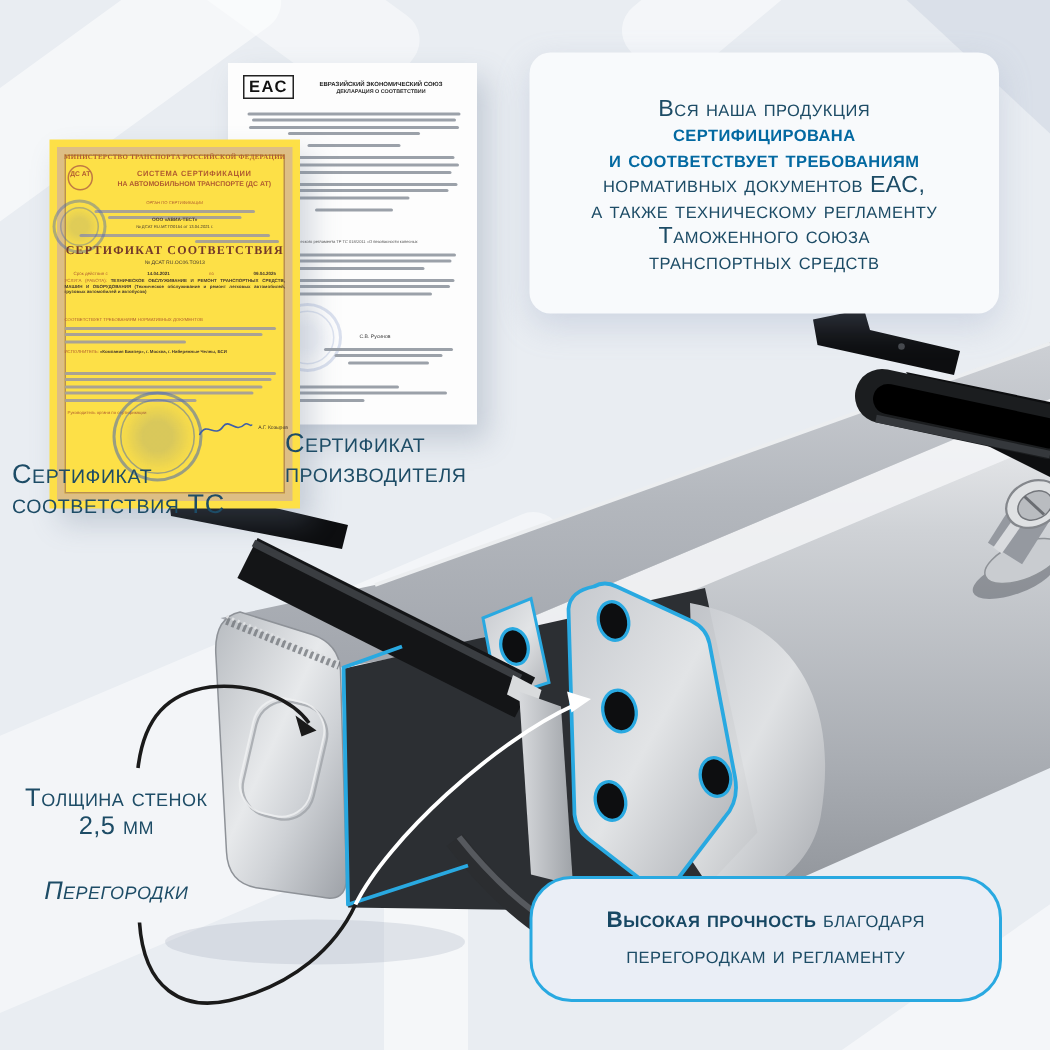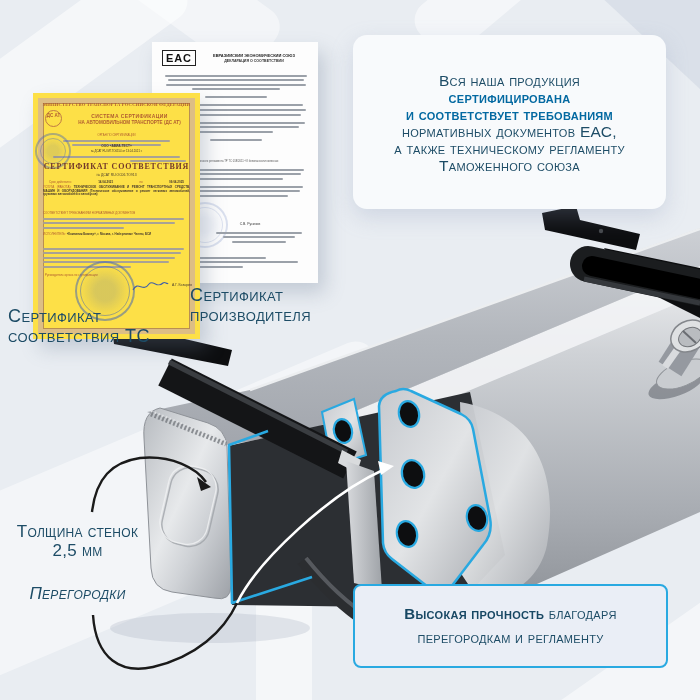--- a/index.html
+++ b/index.html
@@ -26,21 +26,21 @@
   .sidelabel{position:absolute;color:#1d4c66;font-variant:small-caps;letter-spacing:.3px;
        font-size:17px;line-height:19px;text-align:center;z-index:4;}
   
   .infocard{position:absolute;left:353px;top:35px;width:313px;height:172px;background:#f8fafc;
        border-radius:14px;box-shadow:0 8px 22px rgba(140,155,185,.28);z-index:4;
        display:flex;flex-direction:column;justify-content:center;align-items:center;padding-top:2px;}
   .infocard .ln{color:#1d4c66;font-variant:small-caps;letter-spacing:.3px;font-size:15.5px;line-height:17px;}
   .infocard .b{font-weight:bold;color:#0369a1;}
   
   .callout{position:absolute;left:353px;top:584px;width:315px;height:84px;background:#eaeef6;
-       border:2.5px solid #29a9e1;border-radius:8px;z-index:4;box-sizing:border-box;
+       border:2.5px solid #29a9e1;border-radius:28px;z-index:4;box-sizing:border-box;
        display:flex;flex-direction:column;justify-content:center;align-items:center;}
   .callout .ln{color:#1d4c66;font-variant:small-caps;letter-spacing:.3px;font-size:15px;line-height:24px;}
   .callout .b{font-weight:bold;color:#174763;}
   svg.tank{position:absolute;left:0;top:200px;width:700px;height:500px;z-index:1;}
   .sig{position:absolute;}
 </style>
 </head>
 <body>
 
 <div class="bgshape" style="left:-70px;top:20px;width:270px;height:72px;background:rgba(255,255,255,.55);transform:rotate(-36deg);"></div>
@@ -255,20 +255,21 @@
 <div class="cap" style="left:8px;top:306px;width:162px;">Сертификат соответствия ТС</div>
 <div class="cap" style="left:190px;top:285px;width:166px;">Сертификат производителя</div>
 
 <div class="infocard">
   <div class="ln">Вся наша продукция</div>
   <div class="ln b">сертифицирована</div>
   <div class="ln b">и соответствует требованиям</div>
   <div class="ln">нормативных документов ЕАС,</div>
   <div class="ln">а также техническому регламенту</div>
   <div class="ln">Таможенного союза</div>
+  <div class="ln">транспортных средств</div>
 </div>
 
 <div class="sidelabel" style="left:15px;top:522px;width:125px;">Толщина стенок 2,5 мм</div>
 <div class="sidelabel" style="left:15px;top:584px;width:125px;font-style:italic;">Перегородки</div>
 
 <div class="callout">
   <div class="ln"><span class="b">Высокая прочность</span><span> благодаря</span></div>
   <div class="ln">перегородкам и регламенту</div>
 </div>
 

